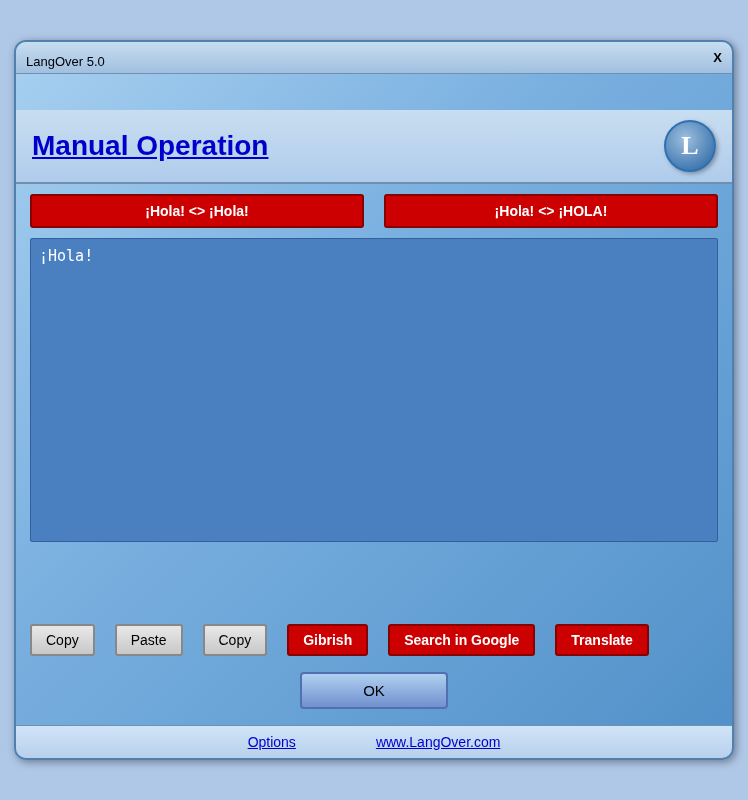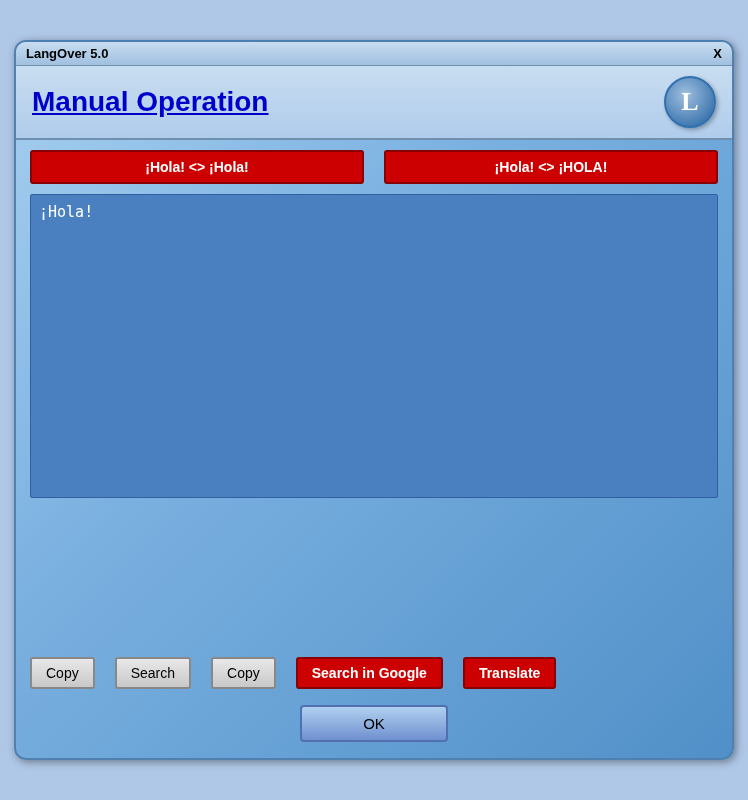--- a/index.html
+++ b/index.html
@@ -28,37 +28,39 @@
       background: linear-gradient(to bottom, #c8ddf0, #a0c0e0);
       padding: 4px 10px;
       display: flex;
       justify-content: space-between;
       align-items: center;
       border-bottom: 1px solid #7090b0;
     }
     .title-bar-text {
       font-size: 13px;
       color: #000;
-      font-weight: bold;
+      font-weight: normal;
+      margin-top: 8px;
     }
     .close-btn {
       font-size: 13px;
       color: #000;
       cursor: pointer;
       font-weight: bold;
       background: none;
       border: none;
     }
     .header {
       background: linear-gradient(to bottom, #c8ddf0, #b0ccec);
       padding: 10px 16px;
       display: flex;
       justify-content: space-between;
       align-items: center;
       border-bottom: 2px solid #7090b0;
+      margin-top: 36px;
     }
     .header-title {
       font-size: 28px;
       font-weight: bold;
       color: #0000cc;
       text-decoration: underline;
     }
     .logo {
       width: 52px;
       height: 52px;
@@ -196,25 +198,30 @@
       <button class="toggle-btn">¡Hola! &lt;&gt; ¡Hola!</button>
       <button class="toggle-btn">¡Hola! &lt;&gt; ¡HOLA!</button>
     </div>
 
     <div class="text-area-container">
       <textarea class="main-textarea" style="">¡Hola!</textarea>
     </div>
 
     <div class="action-buttons">
       <button class="btn-normal">Copy</button>
-      <button class="btn-normal">Search</button>
+      <button class="btn-normal">Paste</button>
       <button class="btn-normal">Copy</button>
+      <button class="btn-red">Gibrish</button>
       <button class="btn-red">Search in Google</button>
       <button class="btn-red">Translate</button>
     </div>
 
     <div class="ok-row">
       <button class="btn-ok">OK</button>
     </div>
 
   </div>
 
+  <div class="footer">
+    <span class="footer-link">Options</span>
+    <span class="footer-link">www.LangOver.com</span>
+  </div>
 </div>
 
 </body></html>

